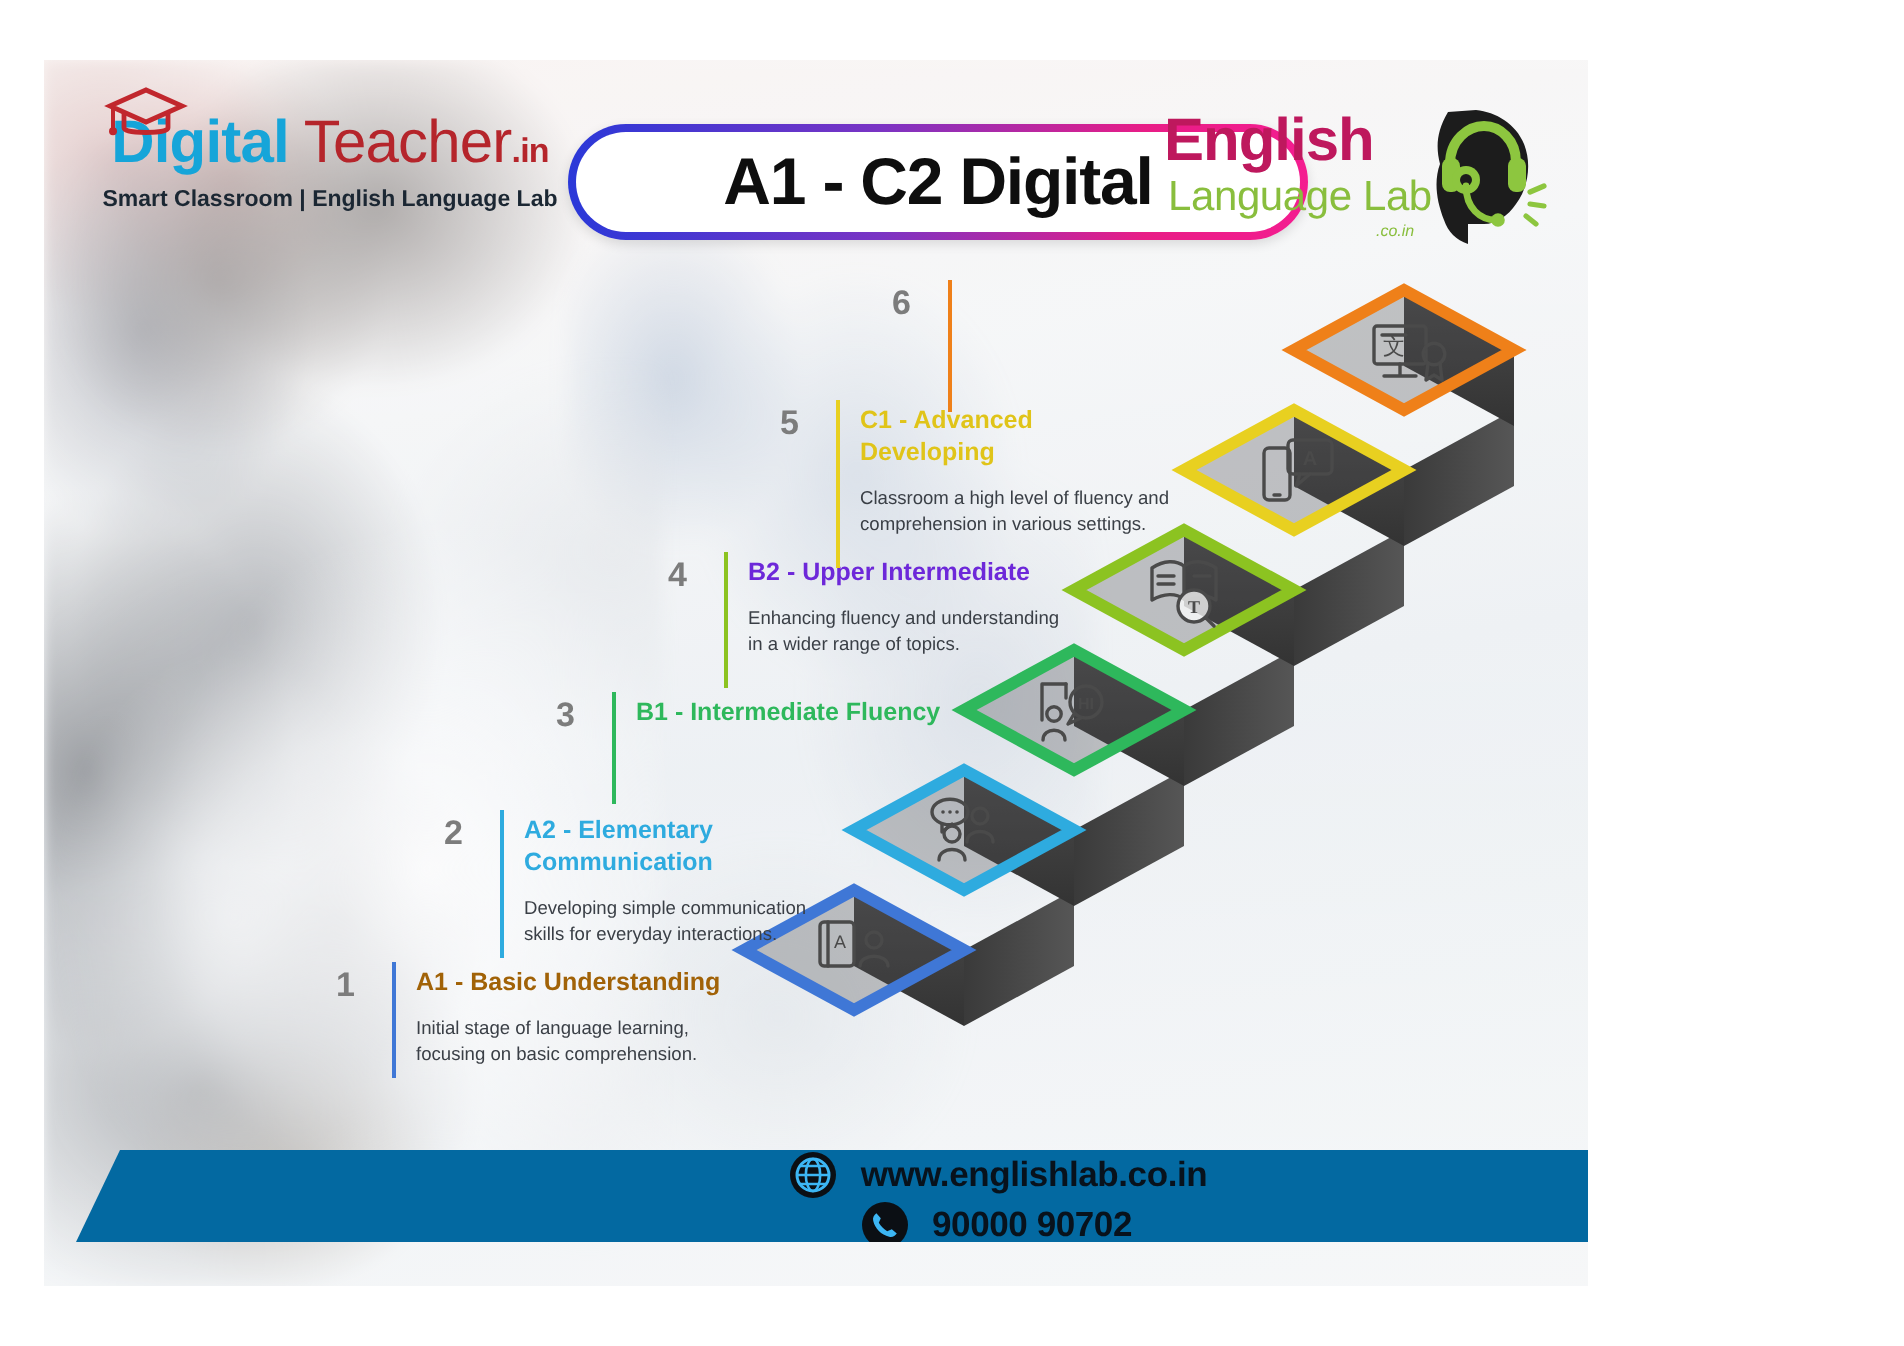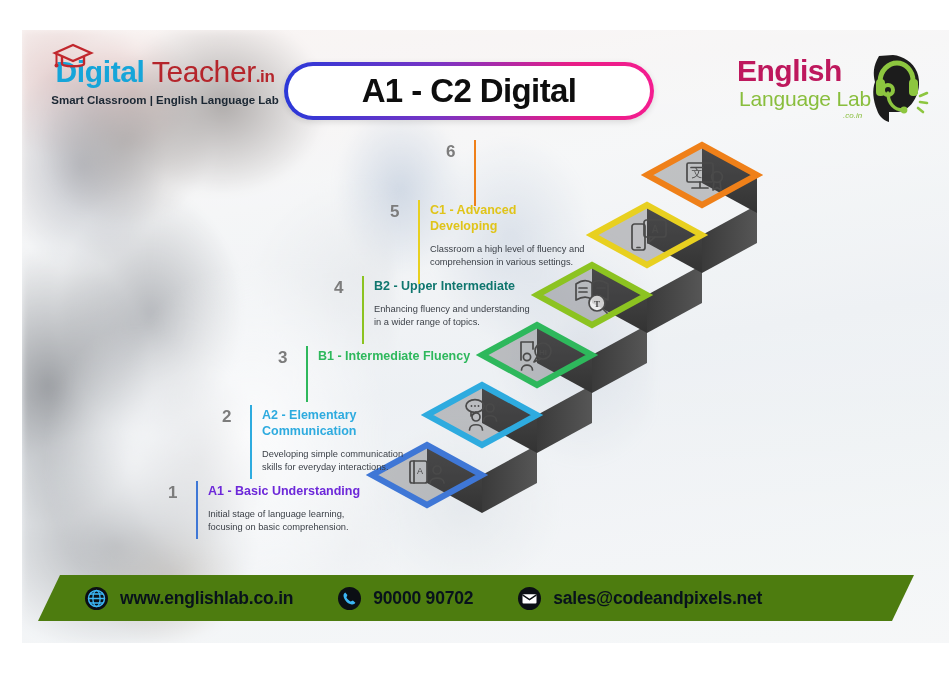--- a/index.html
+++ b/index.html
@@ -8,21 +8,21 @@
     width: 952px; height: 673px;
     background: #ffffff;
     font-family: "Liberation Sans", sans-serif;
     overflow: hidden;
   }
 
   
   #poster {
     position: absolute;
     left: 22px; top: 30px;
-    width: 927px; height: 613px;
+    width: 772px; height: 613px;
     overflow: hidden;
     background: #e9eef2;
   }
 
   
   .bg-layer { position: absolute; inset: 0; }
 
   .bg-base {
     background:
       linear-gradient(170deg, #f4e9e6 0%, #eef0f2 28%, #e4e9ee 55%, #eef1f3 100%);
@@ -137,23 +137,23 @@
   .step-text .desc {
     margin-top: 9px; font-size: 9.3px; line-height: 1.42; color: #3a3f46;
   }
 
   
   #footer {
     position: absolute; left: 0; bottom: 22px; width: 100%; height: 46px;
   }
   .footer-band {
     position: absolute; left: 16px; top: 0; width: 876px; height: 46px;
-    background: #4d7c0f;
+    background: #0369a1;
     clip-path: polygon(22px 0, 876px 0, 854px 46px, 0 46px);
-    display: flex; align-items: center;
+    display: flex; align-items: center; flex-direction: column;
   }
   .fitem { display: flex; align-items: center; color: #08121c; }
   .fitem .ftxt { font-size: 17.5px; font-weight: bold; letter-spacing: -.2px; }
   .fitem .ficon { margin-right: 11px; display: flex; }
 </style>
 </head>
 <body>
 
 <div id="poster">
 
@@ -311,21 +311,21 @@
         <circle cx="30" cy="17" r="5.4"></circle>
         <path d="M27 21.5 L26 30 L30 27.5 L34 30 L33 21.5"></path>
       </g>
     </g>
   </svg>
 
   <div class="step-text" style="left:146px; top:453px; width:200px;">
     <div class="num">1</div>
     <div class="bar" style="background:#3f77d6; height:58px;"></div>
     <div class="body">
-      <div class="head" style="color:#6d28d9;">A1 - Basic Understanding</div>
+      <div class="head" style="color:#a16207;">A1 - Basic Understanding</div>
       <div class="desc">Initial stage of language learning, focusing on basic comprehension.</div>
     </div>
   </div>
 
   <div class="step-text" style="left:200px; top:377px; width:196px;">
     <div class="num">2</div>
     <div class="bar" style="background:#2eabdf; height:74px;"></div>
     <div class="body">
       <div class="head" style="color:#2eabdf;">A2 - Elementary Communication</div>
       <div class="desc">Developing simple communication skills for everyday interactions.</div>
@@ -337,21 +337,21 @@
     <div class="bar" style="background:#2eb85c; height:56px;"></div>
     <div class="body">
       <div class="head" style="color:#2eb85c;">B1 - Intermediate Fluency</div>
     </div>
   </div>
 
   <div class="step-text" style="left:312px; top:248px; width:200px;">
     <div class="num">4</div>
     <div class="bar" style="background:#8cc321; height:68px;"></div>
     <div class="body">
-      <div class="head" style="color:#0f766e;">B2 - Upper Intermediate</div>
+      <div class="head" style="color:#6d28d9;">B2 - Upper Intermediate</div>
       <div class="desc">Enhancing fluency and understanding in a wider range of topics.</div>
     </div>
   </div>
 
   <div class="step-text" style="left:368px; top:172px; width:196px;">
     <div class="num">5</div>
     <div class="bar" style="background:#e8d020; height:84px;"></div>
     <div class="body">
       <div class="head" style="color:#e0c419;">C1 - Advanced Developing</div>
       <div class="desc">Classroom a high level of fluency and comprehension in various settings.</div>

